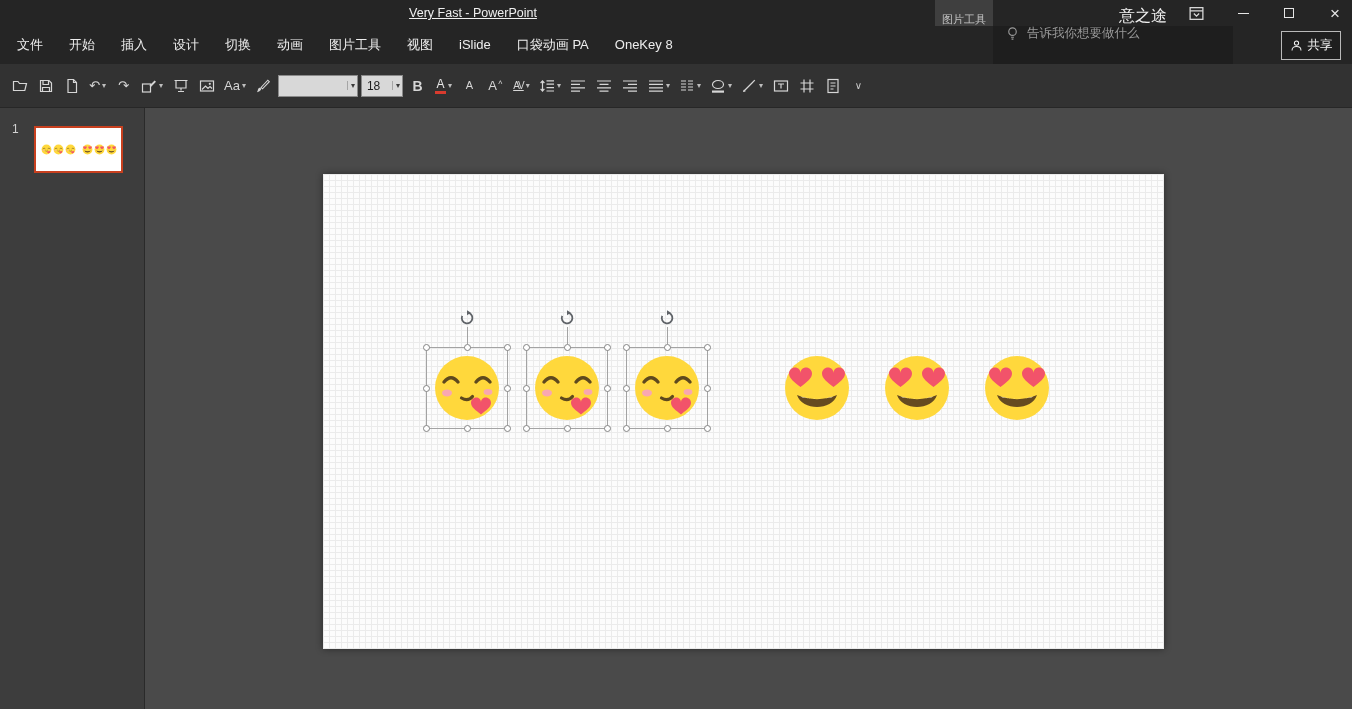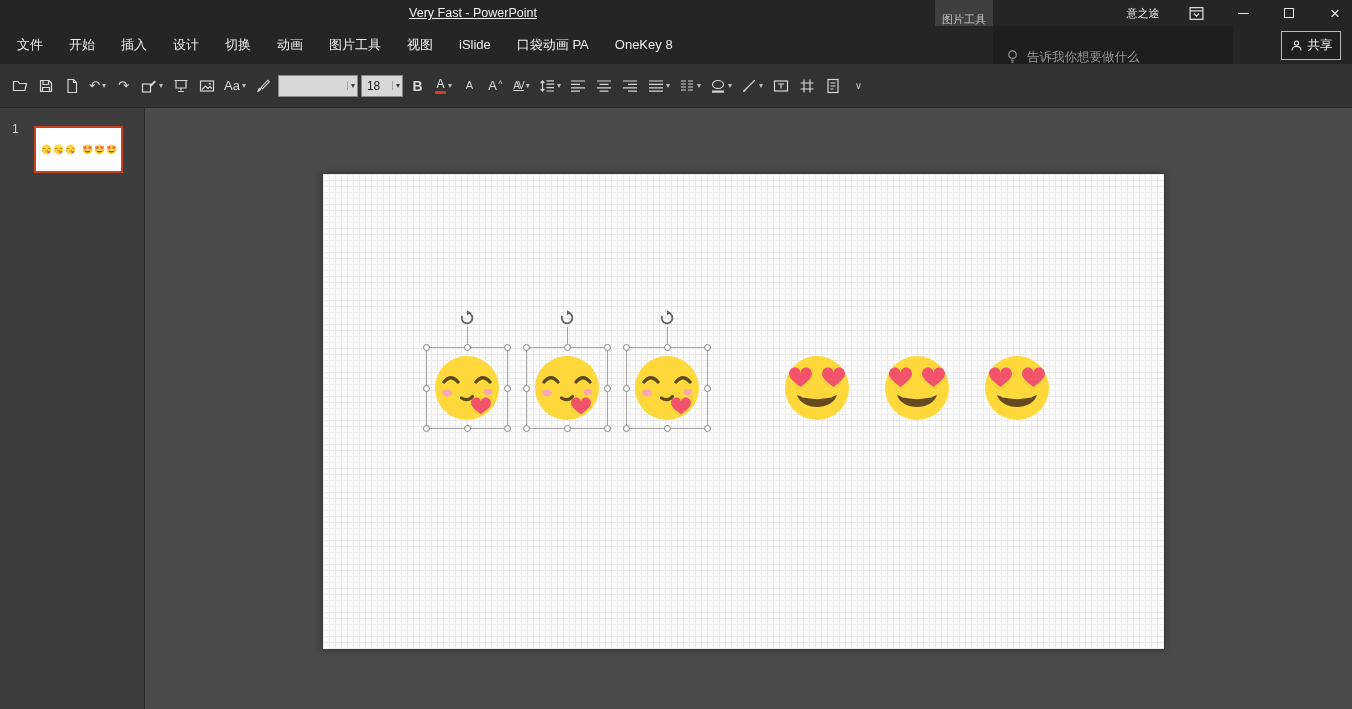--- a/index.html
+++ b/index.html
@@ -6,40 +6,40 @@
   html,body { width:1352px; height:709px; overflow:hidden; }
   body {
     font-family:"Liberation Sans","DejaVu Sans",sans-serif;
     background:#4a4a4a; position:relative; color:#ededed;
   }
 
   
   .titlebar { position:absolute; left:0; top:0; width:1352px; height:26px; background:#252525; }
   .title { position:absolute; left:473px; top:6px; transform:translateX(-50%);
            font-size:12.5px; color:#f0f0f0; white-space:nowrap;text-decoration:underline; }
-  .user-name { position:absolute; left:1143px; top:6px; transform:translateX(-50%); font-size:11px; color:#f0f0f0; }
+  .user-name { position:absolute; left:1143px; top:6px; transform:translateX(-50%); font-size:16px; color:#f0f0f0; }
   .ribbon-opt { position:absolute; left:1188px; top:5px; width:17px; height:17px; color:#d9d9d9; }
   .winbtn { position:absolute; top:0; width:34px; height:26px; display:flex; align-items:center; justify-content:center; color:#e6e6e6; }
   .winbtn.min { left:1226px; } .winbtn.max { left:1272px; } .winbtn.close { left:1318px; }
   .min-glyph { width:11px; height:0; border-bottom:1.5px solid #e6e6e6; display:inline-block; }
   .max-glyph { width:10px; height:10px; border:1.3px solid #e6e6e6; display:inline-block; }
   .close-glyph { font-size:17px; line-height:1; }
 
   
   .ctx-block { position:absolute; left:935px; top:0; width:58px; height:64px; background:#3f3f3f;
                display:flex; flex-direction:column; align-items:center; }
   .ctx-group { font-size:11px; color:#c3c3c3; margin-top:12px; }
   .ctx-tab { font-size:13px; color:#ffffff; margin-top:14px; }
 
   
   .menubar { position:absolute; left:0; top:26px; width:1352px; height:38px; background:#252525;
              display:flex; align-items:center; padding-left:4px; }
   .tab { padding:0 13px; font-size:13px; color:#ededed; line-height:38px; white-space:nowrap; cursor:default; }
   .tellme { position:absolute; left:993px; top:26px; width:240px; height:38px; background:#1e1e1e;
-            display:flex; align-items:flex-end; gap:7px; padding-left:12px; }
+            display:flex; align-items:flex-start; gap:7px; padding-left:12px; }
   .tellme .ic { width:15px; height:15px; color:#9a9a9a; flex:none; }
   .tellme input { background:transparent; border:none; outline:none; color:#9a9a9a; font-size:12.5px; width:185px;
                   font-family:inherit; }
   .tellme input::placeholder { color:#9a9a9a; opacity:1; }
   .share-btn { position:absolute; left:1281px; top:31px; width:60px; height:29px; border:1px solid #b9b9b9;
                display:flex; align-items:center; justify-content:center; gap:5px; font-size:12.5px; color:#f2f2f2;
                background:#1f1f1f; }
   .share-btn .ic { width:13px; height:13px; color:#f2f2f2; }
 
   

